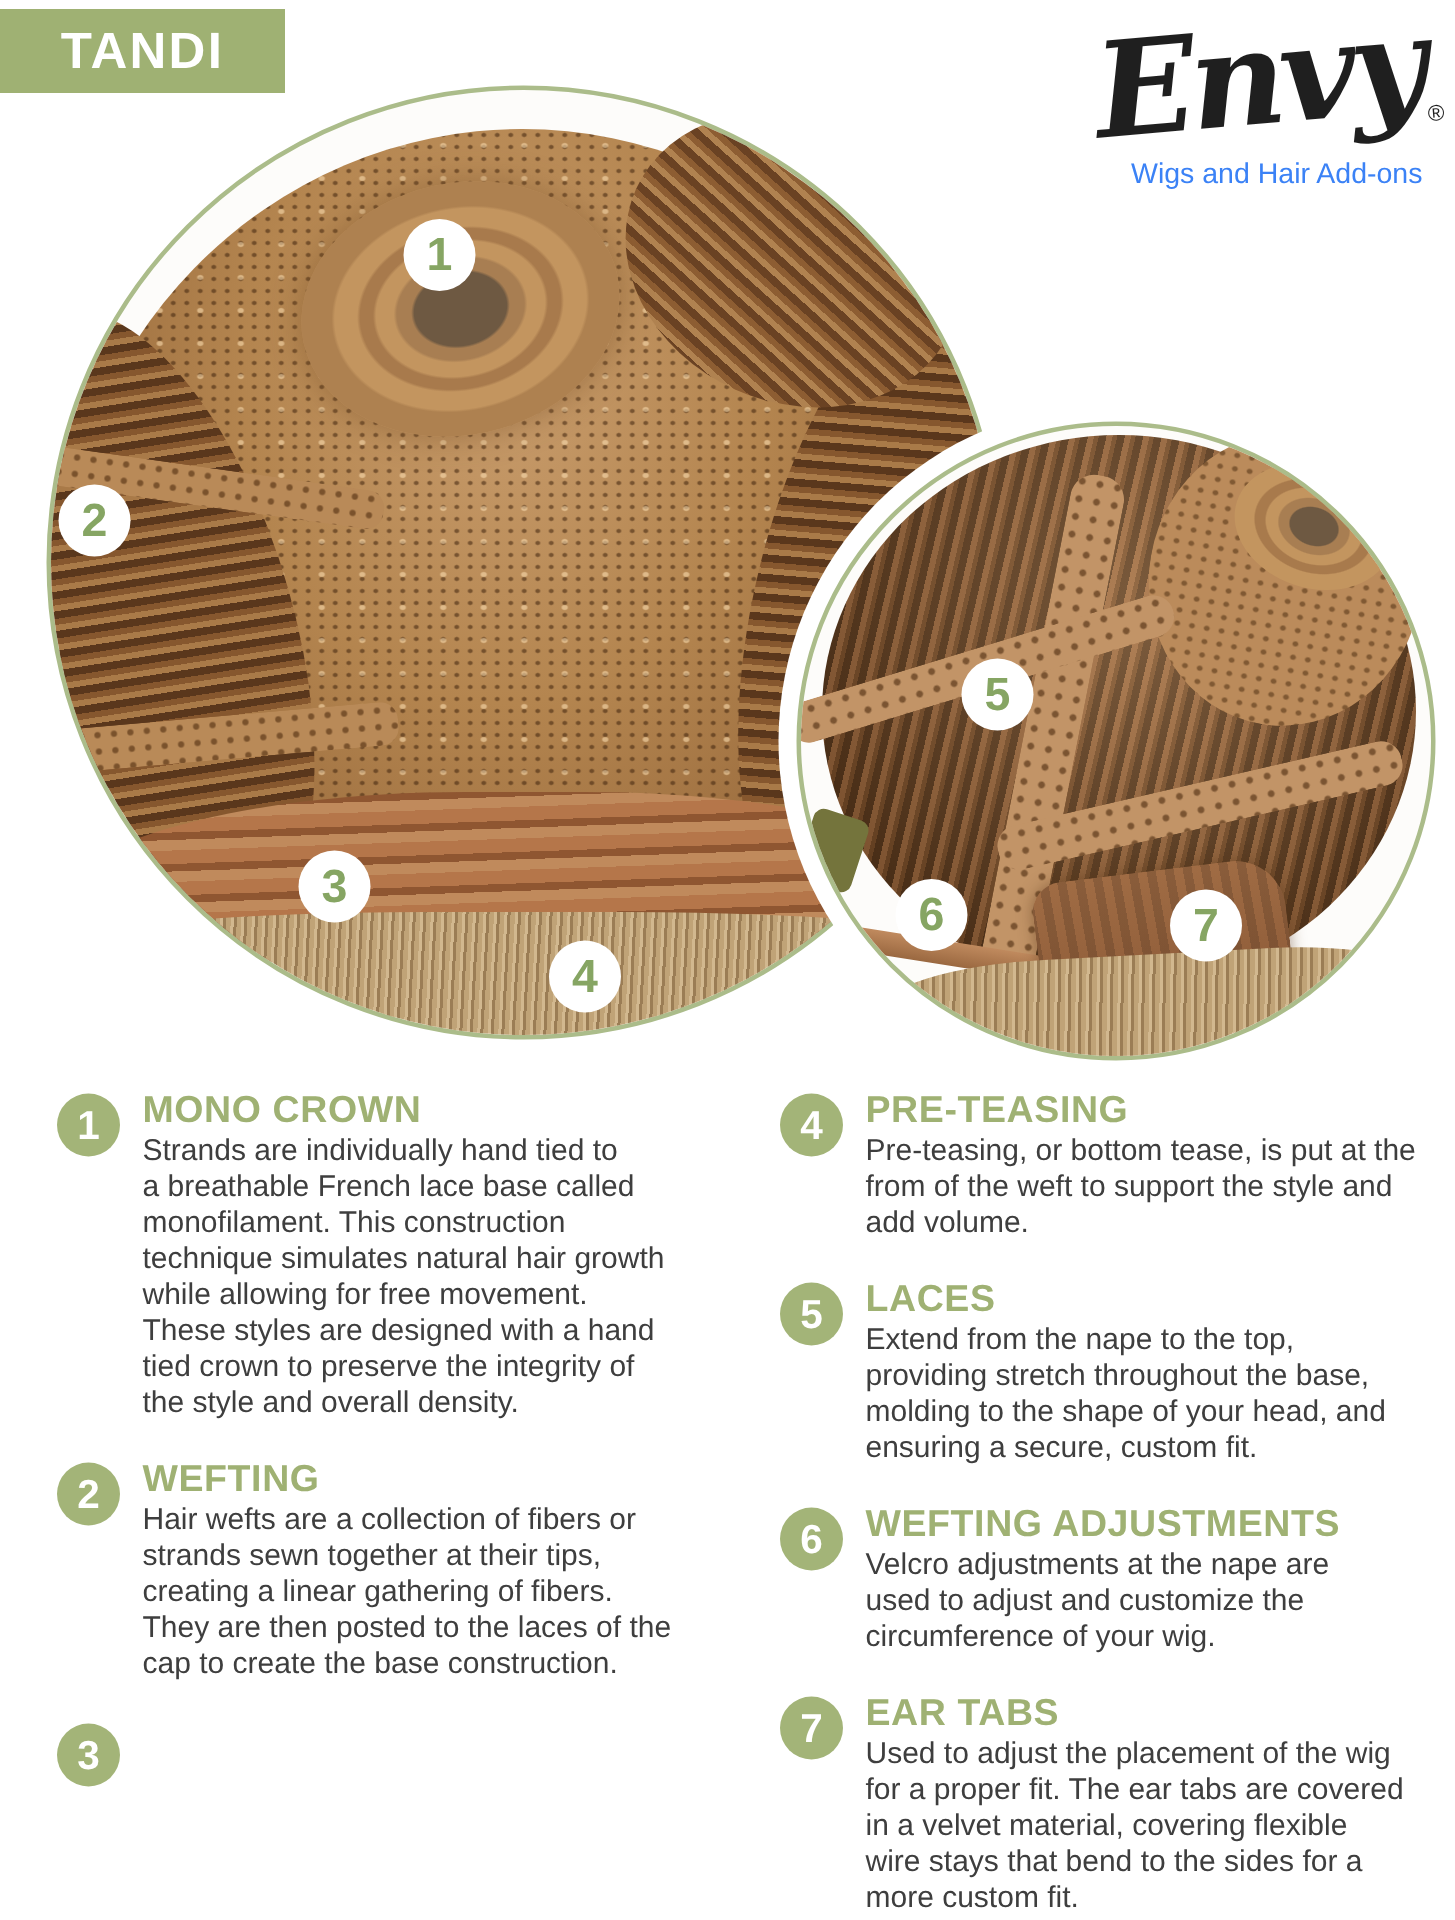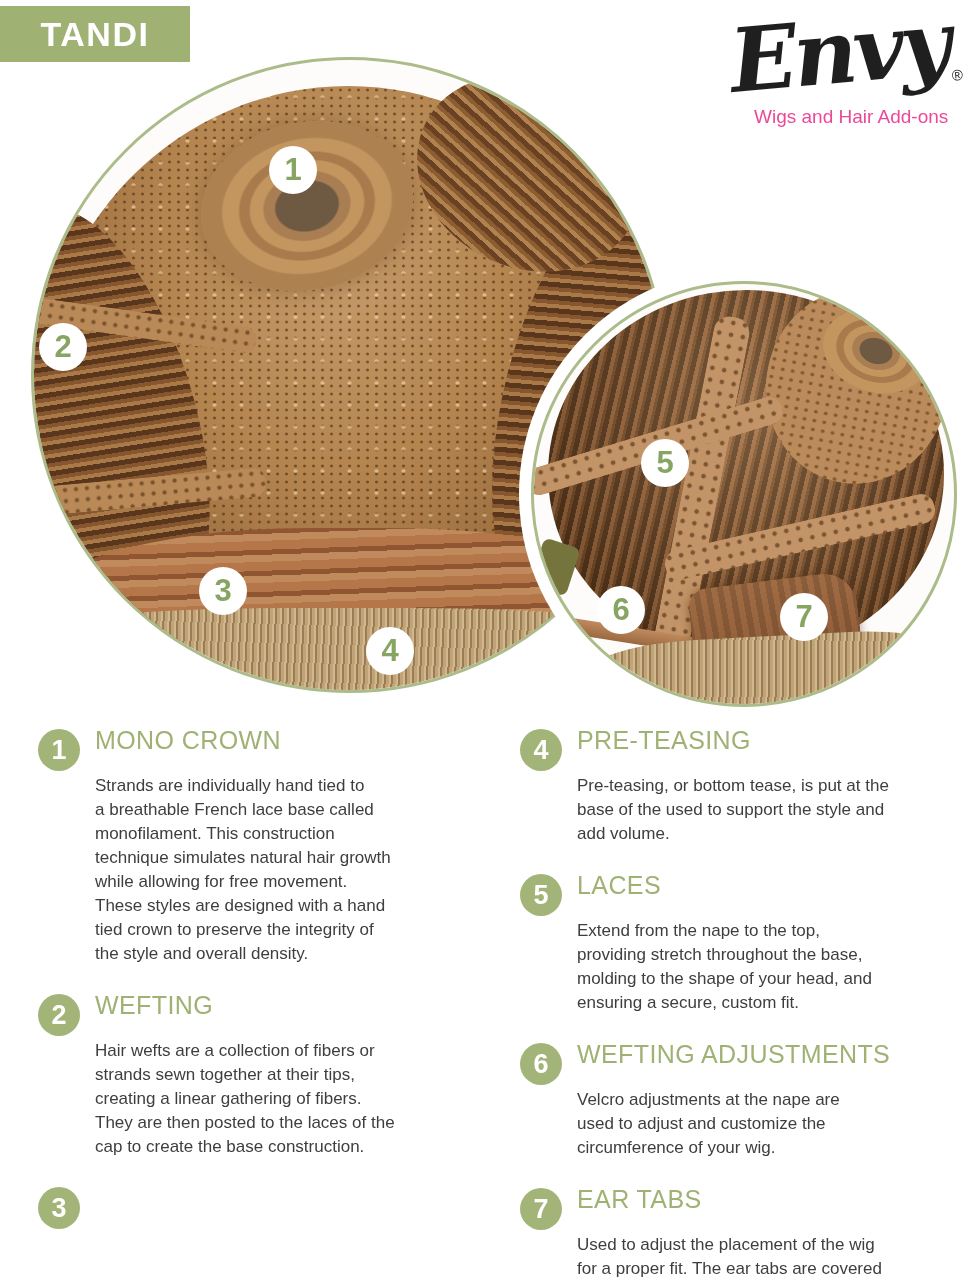--- a/index.html
+++ b/index.html
@@ -9,21 +9,21 @@
   
   .title-badge{position:absolute;left:0;top:6px;width:190px;height:56px;background:#9fb173;
     color:#fff;font-size:34px;font-weight:700;letter-spacing:1.5px;display:flex;
     align-items:center;justify-content:center;}
   .brand{position:absolute;left:712px;top:10px;width:248px;}
   .logo-script{font-family:"DejaVu Serif",serif;font-style:italic;font-weight:700;
     font-size:88px;line-height:0.95;color:#1f1f1f;letter-spacing:-4px;transform:rotate(-5deg);
     margin-left:18px;}
   .logo-reg{font-family:"Liberation Sans",sans-serif;font-size:15px;font-style:normal;
     font-weight:400;letter-spacing:0;color:#1f1f1f;vertical-align:-8px;margin-left:2px;}
-  .brand-taglines{margin-top:10px;margin-left:42px;font-size:19px;color:#ec4899;line-height:1.32;}
+  .brand-taglines{margin-top:10px;margin-left:42px;font-size:19px;color:#3b82f6;line-height:1.32;}
 
   
   .figure{position:absolute;left:0;top:0;width:970px;height:724px;}
   .big-circle{position:absolute;left:31px;top:57px;width:630px;height:630px;border-radius:50%;
     border:3px solid #abbc8a;overflow:hidden;background:#fdfcfa;}
   .small-circle{position:absolute;left:531px;top:281px;width:420px;height:420px;border-radius:50%;
     border:3px solid #abbc8a;overflow:hidden;background:#fdfcfa;box-shadow:0 0 0 12px #ffffff;z-index:3;}
 
   .big-circle *,.small-circle *{position:absolute;}
 
@@ -101,22 +101,22 @@
   .marker{position:absolute;width:48px;height:48px;border-radius:50%;background:#fff;z-index:5;
     display:flex;align-items:center;justify-content:center;font-size:31px;font-weight:700;color:#86a563;}
 
   
   .legend-col{position:absolute;top:726px;}
   .legend-col.left{left:38px;width:452px;}
   .legend-col.right{left:520px;width:448px;}
   .legend-item{display:flex;gap:15px;margin-bottom:25px;}
   .num-badge{flex-shrink:0;width:42px;height:42px;border-radius:50%;background:#a3b478;color:#fff;
     font-size:27px;font-weight:700;display:flex;align-items:center;justify-content:center;margin-top:3px;}
-  .item-title{font-size:25px;font-weight:400;color:#9fb173;letter-spacing:0.4px;line-height:1.12;}
-  .item-body{font-size:17px;line-height:24px;color:#3e3e3e;white-space:pre-line;margin-top:20px;}
+  .item-title{font-size:25px;font-weight:700;color:#9fb173;letter-spacing:0.4px;line-height:1.12;}
+  .item-body{font-size:20px;line-height:24px;color:#3e3e3e;white-space:pre-line;margin-top:1px;}
 </style>
 </head>
 <body>
 
 <div class="page">
 
   <div class="title-badge">
     <span>TANDI</span>
   </div>
 
@@ -224,21 +224,21 @@
 
   <div class="legend-col right">
 
     <div class="legend-item">
       <div class="num-badge">
           <span>4</span>
         </div>
       <div>
         <div class="item-title">PRE-TEASING</div>
         <div class="item-body">Pre-teasing, or bottom tease, is put at the
-base of the used to support the style and
+from of the weft to support the style and
 add volume.</div>
       </div>
     </div>
 
     <div class="legend-item">
       <div class="num-badge">
           <span>5</span>
         </div>
       <div>
         <div class="item-title">LACES</div>

